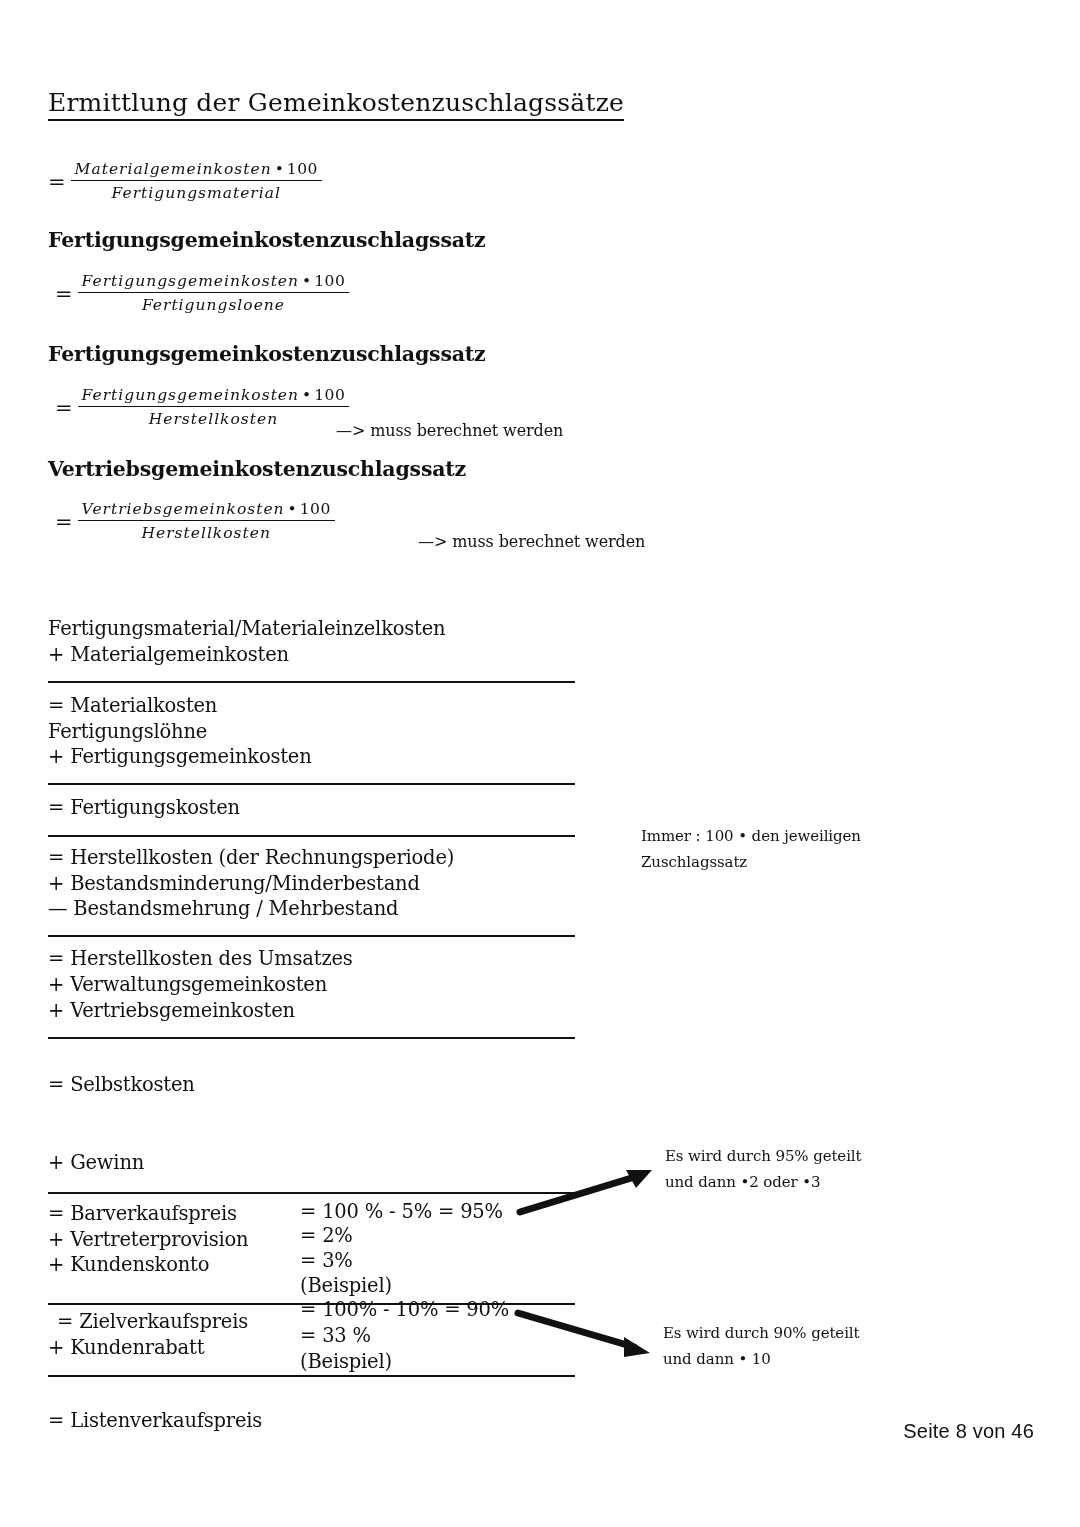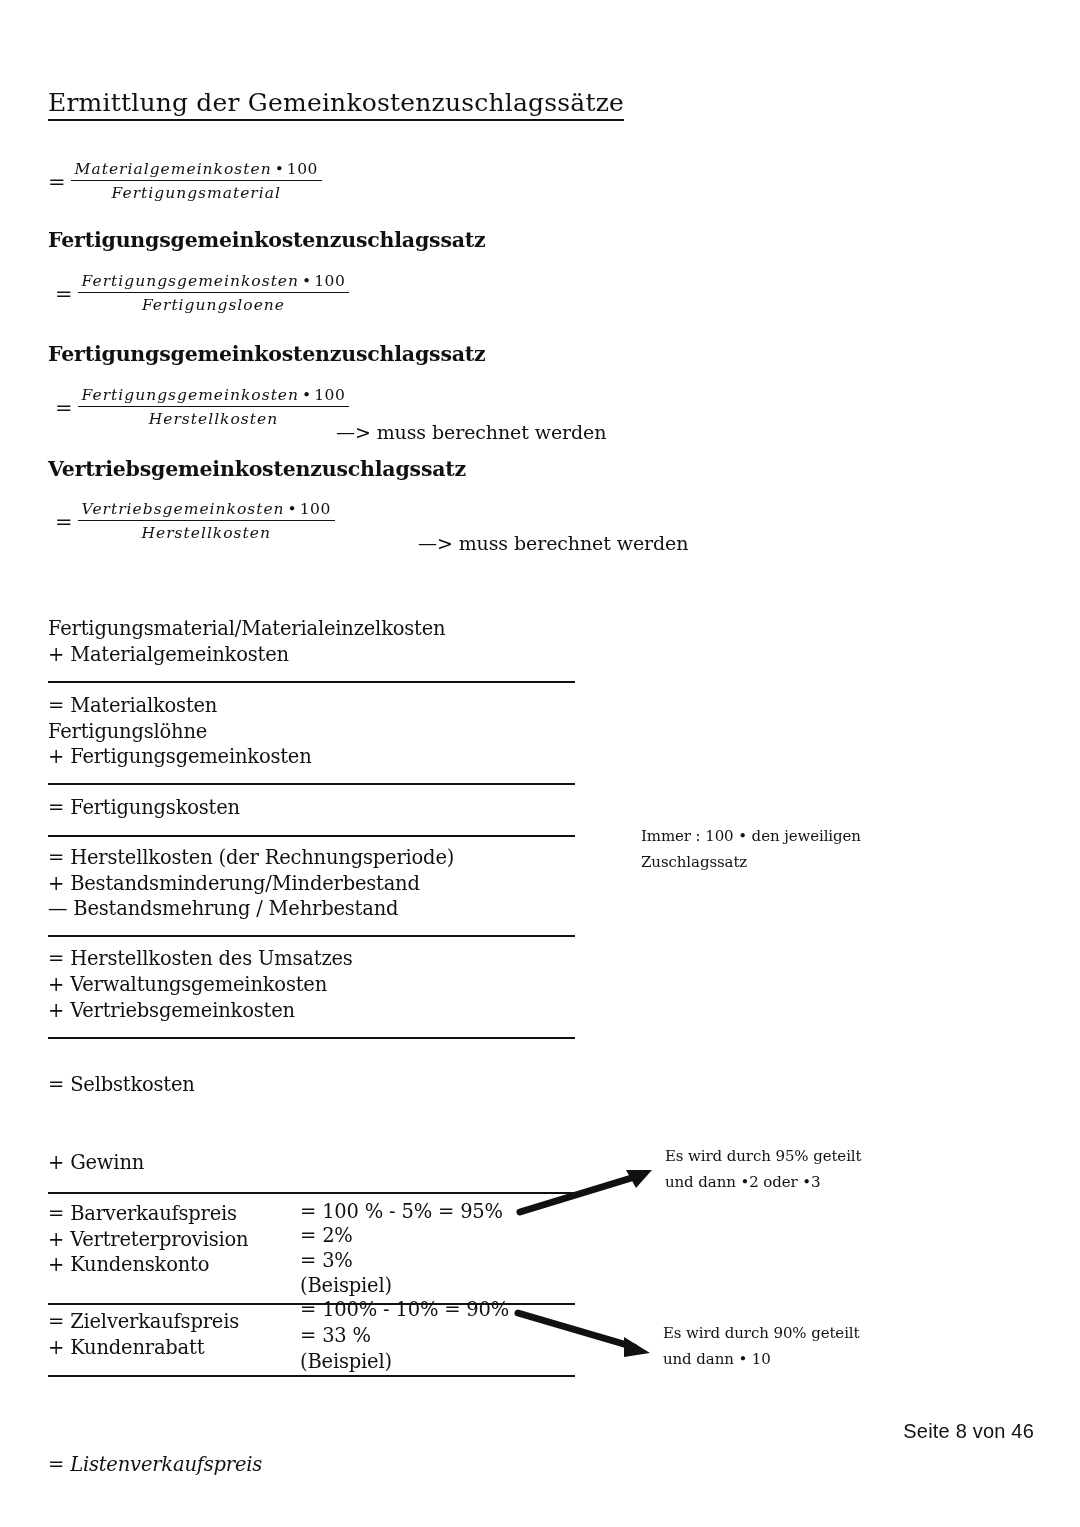--- a/index.html
+++ b/index.html
@@ -78,21 +78,21 @@
     font-style: italic;
     font-size: 15.5px;
     letter-spacing: 1.0px;
     padding: 3px 4px 0 4px;
     white-space: nowrap;
   }
 
   
   .note {
     font-family: "DejaVu Serif", serif;
-    font-size: 19px;
+    font-size: 16px;
     letter-spacing: -0.1px;
     white-space: nowrap;
   }
   .note-block {
     font-family: "DejaVu Serif", serif;
     font-size: 15px;
     line-height: 26px;
     letter-spacing: -0.1px;
     white-space: pre-line;
   }
@@ -220,31 +220,31 @@
   <div class="abs tbl-label" style="top:1228px;">+ Vertreterprovision</div>
   <div class="abs tbl-value" style="top:1224px;">= 2%</div>
 
   <div class="abs tbl-label" style="top:1253px;">+ Kundenskonto</div>
   <div class="abs tbl-value" style="top:1249px;">= 3%</div>
 
   <div class="abs tbl-value" style="top:1274px;">(Beispiel)</div>
 
   <div class="abs rule" style="top:1303px;"></div>
 
-  <div class="abs tbl-label" style="top:1310px;">= Zielverkaufspreis</div>
+  <div class="abs tbl-label" style="top:1310px;margin-left:9px;">= Zielverkaufspreis</div>
   <div class="abs tbl-value" style="top:1298px;">= 100% - 10% = 90%</div>
 
   <div class="abs tbl-label" style="top:1336px;">+ Kundenrabatt</div>
   <div class="abs tbl-value" style="top:1324px;">= 33 %</div>
 
   <div class="abs tbl-value" style="top:1350px;">(Beispiel)</div>
 
   <div class="abs rule" style="top:1375px;"></div>
 
-  <div class="abs tbl-label" style="top:1453px;font-style:italic;">= Listenverkaufspreis</div>
+  <div class="abs tbl-label" style="top:1409px;">= Listenverkaufspreis</div>
 
   <svg class="abs arrow-svg" style="left:500px; top:1150px;" width="170" height="80" viewBox="0 0 170 80">
     <path d="M 20 62 L 138 26" stroke="#111" stroke-width="7" fill="none" stroke-linecap="round"></path>
     <path d="M 152 20 L 126 20 L 136 38 Z" fill="#111"></path>
   </svg>
   <div class="abs note-block" style="left:665px; top:1143px;">Es wird durch 95% geteilt
 und dann •2 oder •3</div>
 
   <svg class="abs arrow-svg" style="left:500px; top:1295px;" width="170" height="80" viewBox="0 0 170 80">
     <path d="M 18 18 L 134 52" stroke="#111" stroke-width="7" fill="none" stroke-linecap="round"></path>

